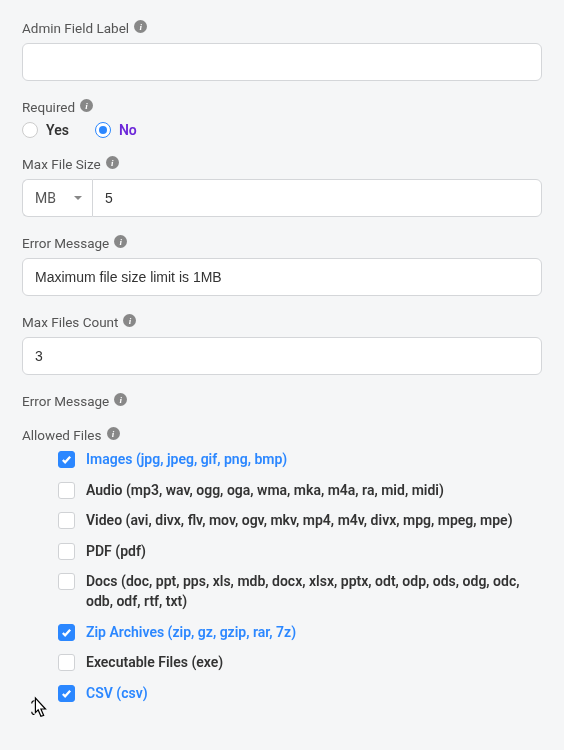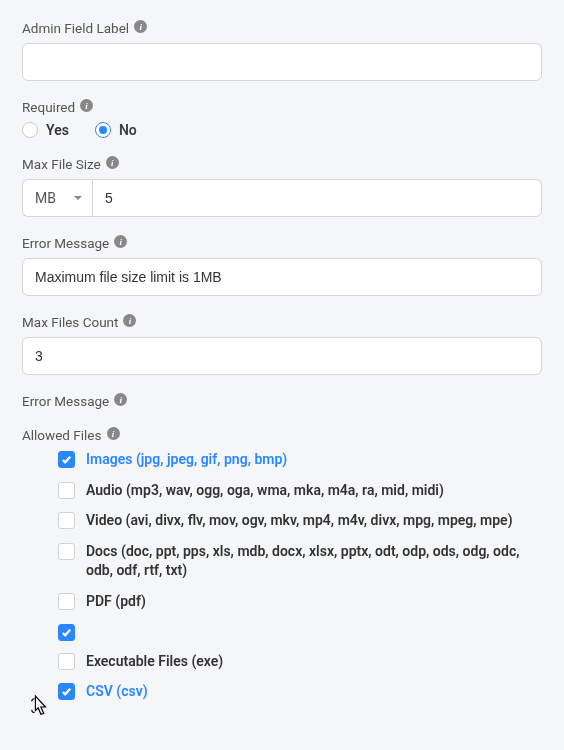--- a/index.html
+++ b/index.html
@@ -82,21 +82,21 @@
       height: 8px;
       border-radius: 50%;
       background: #2b87ff;
     }
     .radio-label {
       font-size: 14px;
       color: #333;
       font-weight: 600;
     }
     .radio-label.selected {
-      color: #404040;
+      color: #6d28d9;
     }
     .size-row {
       display: flex;
       gap: 0;
     }
     .size-select {
       width: 70px;
       height: 38px;
       border: 1px solid #d4d6d9;
       border-right: none;
@@ -266,32 +266,33 @@
       <div class="checkbox-row">
         <div class="checkbox-box"></div>
         <span class="checkbox-label">Audio (mp3, wav, ogg, oga, wma, mka, m4a, ra, mid, midi)</span>
       </div>
       <div class="checkbox-row">
         <div class="checkbox-box"></div>
         <span class="checkbox-label">Video (avi, divx, flv, mov, ogv, mkv, mp4, m4v, divx, mpg, mpeg, mpe)</span>
       </div>
       <div class="checkbox-row">
         <div class="checkbox-box"></div>
+        <span class="checkbox-label">PDF (pdf)</span>
+      </div>
+      <div class="checkbox-row">
+        <div class="checkbox-box"></div>
         <span class="checkbox-label">Docs (doc, ppt, pps, xls, mdb, docx, xlsx, pptx, odt, odp, ods, odg, odc, odb, odf, rtf, txt)</span>
-      </div>
-      <div class="checkbox-row">
-        <div class="checkbox-box"></div>
-        <span class="checkbox-label">PDF (pdf)</span>
       </div>
       <div class="checkbox-row">
         <div class="checkbox-box checked">
           <svg viewBox="0 0 12 12">
             <polyline points="2,6.5 4.5,9 10,3"></polyline>
           </svg>
         </div>
+        <span class="checkbox-label checked">Zip Archives (zip, gz, gzip, rar, 7z)</span>
       </div>
       <div class="checkbox-row">
         <div class="checkbox-box"></div>
         <span class="checkbox-label">Executable Files (exe)</span>
       </div>
       <div class="csv-wrapper">
         <div class="checkbox-row">
           <div class="checkbox-box checked">
             <svg viewBox="0 0 12 12">
               <polyline points="2,6.5 4.5,9 10,3"></polyline>

